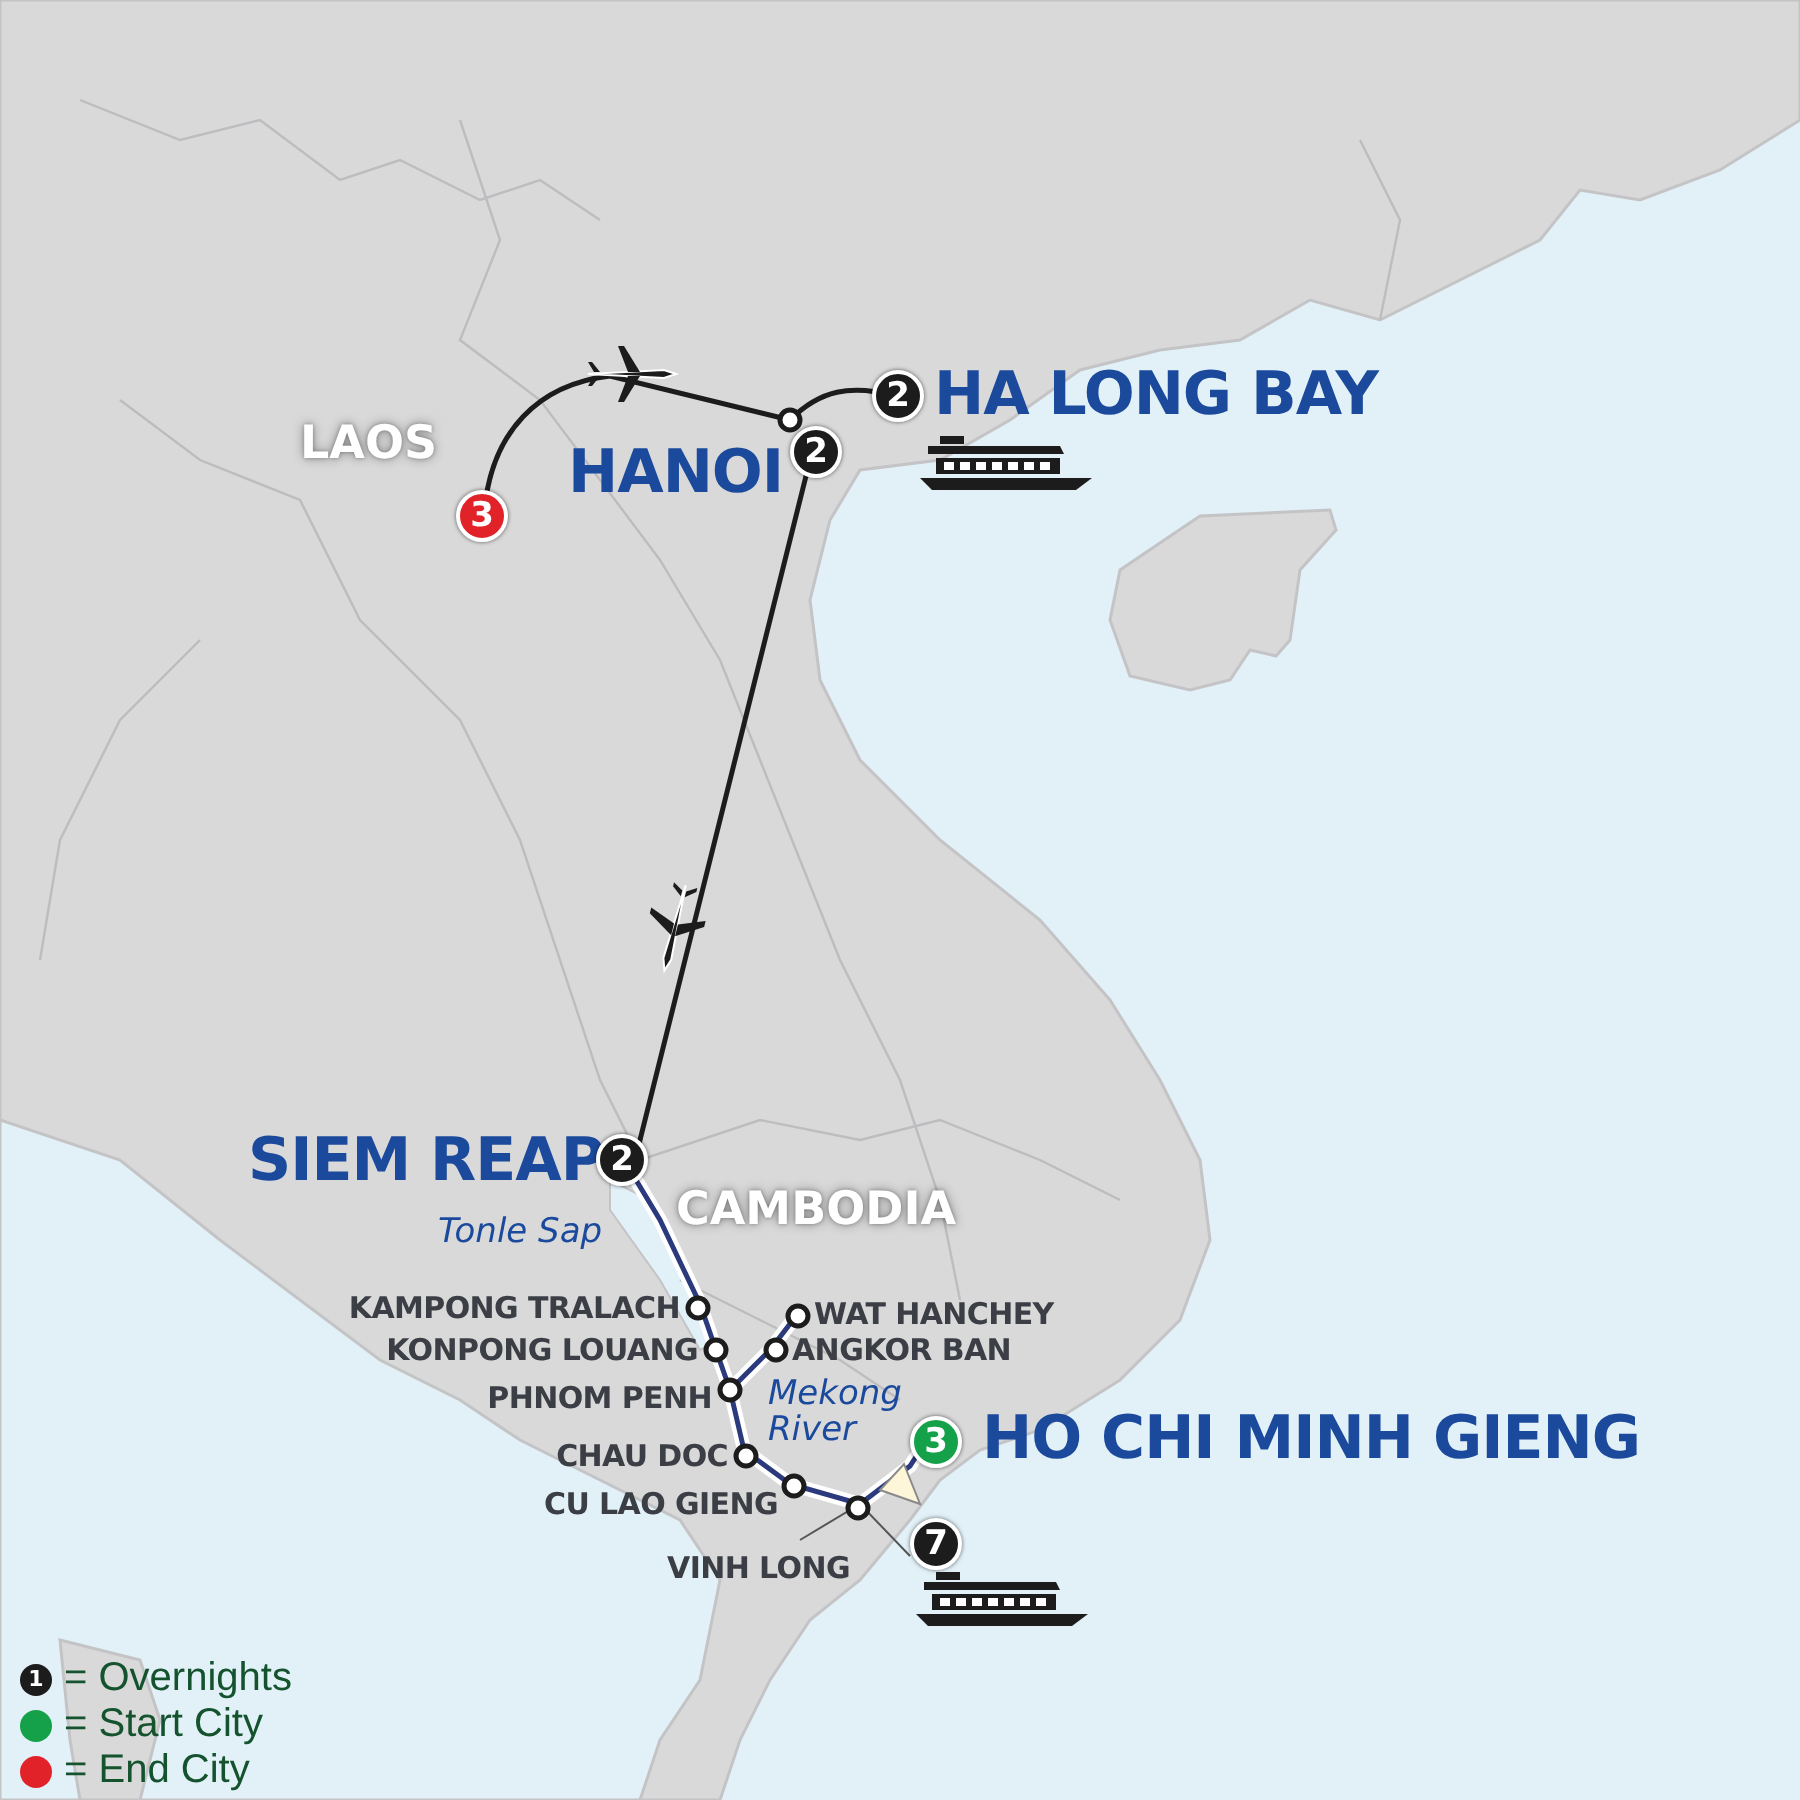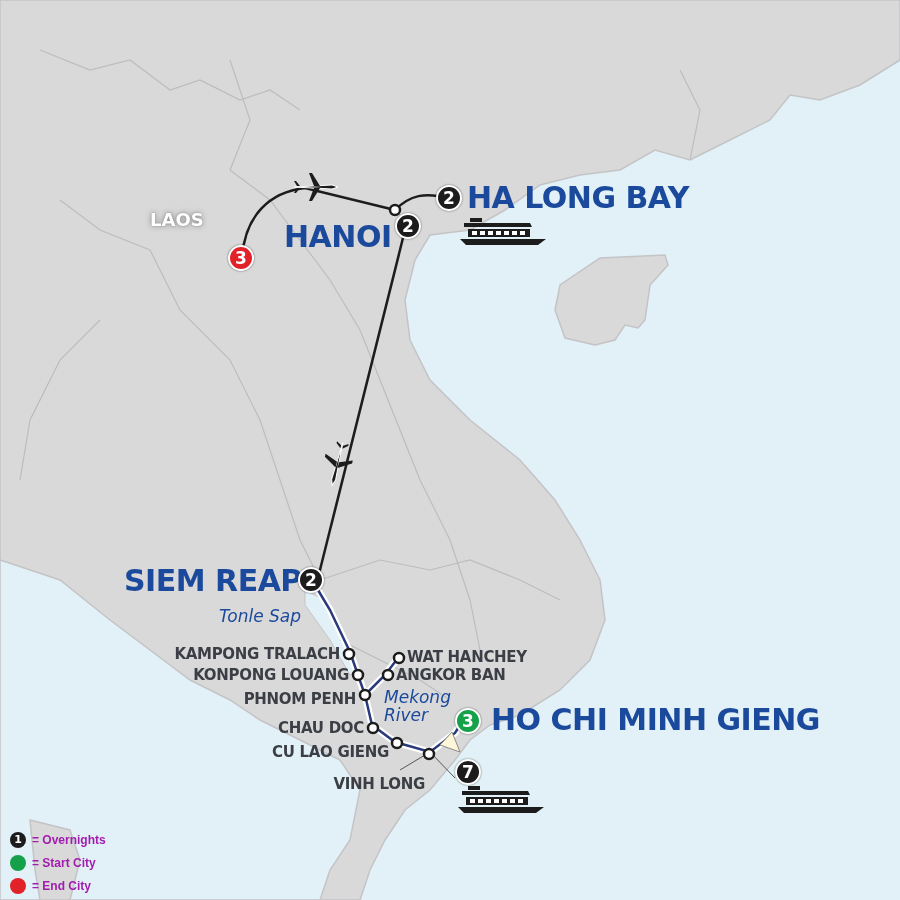--- a/index.html
+++ b/index.html
@@ -1,31 +1,31 @@
 <!DOCTYPE html>
 <html><head>
 <meta charset="utf-8">
 <style>
   html,body{margin:0;padding:0;}
   body{width:900px;height:900px;overflow:hidden;background:#e2f1f8;font-family:"Liberation Sans",sans-serif;}
   .map{position:relative;width:900px;height:900px;}
   svg.base{position:absolute;left:0;top:0;}
   .lbl{position:absolute;white-space:nowrap;font-family:"DejaVu Sans",sans-serif;font-weight:bold;line-height:1;}
   .city{color:#1b4a9c;font-size:30px;letter-spacing:-0.5px;}
-  .country{color:#ffffff;font-size:18px;text-shadow:0 0 6px rgba(0,0,0,0.35),0 0 2px rgba(0,0,0,0.3);}
+  .country{color:#ffffff;font-size:23px;text-shadow:0 0 6px rgba(0,0,0,0.35),0 0 2px rgba(0,0,0,0.3);}
   .stop{color:#3b3f45;font-size:15px;letter-spacing:-0.3px;text-align:right;}
   .water{color:#1b4a9c;font-style:italic;font-weight:normal;font-size:17px;font-family:"DejaVu Sans",sans-serif;}
   .badge{position:absolute;width:26px;height:26px;border-radius:50%;color:#fff;font-family:"DejaVu Sans",sans-serif;font-weight:bold;font-size:17px;display:flex;align-items:center;justify-content:center;border:2px solid #fff;box-shadow:0 0 2px rgba(0,0,0,0.6);box-sizing:border-box;}
   .b-black{background:#1c1c1c;}
   .b-green{background:#15a04a;}
   .b-red{background:#e12228;}
   .legend{position:absolute;left:10px;top:828px;}
   .legend-row{display:flex;align-items:center;height:23px;}
   .legend-dot{width:16px;height:16px;border-radius:50%;margin-right:6px;display:flex;align-items:center;justify-content:center;color:#fff;font-size:11px;font-weight:bold;font-family:"DejaVu Sans",sans-serif;}
-  .legend-text{font-size:12px;color:#a21caf;font-family:"Liberation Sans",sans-serif;font-weight:bold;}
+  .legend-text{font-size:20px;color:#14532d;font-family:"Liberation Sans",sans-serif;}
 </style>
 </head>
 <body>
 
 <div class="map">
   <svg class="base" width="900" height="900" viewBox="0 0 900 900">
     <rect width="900" height="900" fill="#e2f1f8"></rect>
 
     <path fill="#d9d9da" stroke="#c4c4c6" stroke-width="1.5" d="M0,0 L900,0 L900,60 L860,85 L820,100 L790,95 L770,120 L730,140 L690,160 L655,150 L620,170 L580,175 L540,185 L505,210 L470,230 L430,235 L415,260 L405,300 L410,340 L430,380 L470,420 L520,460 L555,500 L580,540 L600,580 L605,620 L590,660 L560,690 L520,715 L490,725 L470,740 L455,760 L430,790 L405,810 L385,840 L370,870 L360,900 L0,900 Z"></path>
 
@@ -117,20 +117,21 @@
           <rect x="36" y="13" width="5" height="4"></rect>
           <rect x="44" y="13" width="5" height="4"></rect>
           <rect x="52" y="13" width="5" height="4"></rect>
           <rect x="60" y="13" width="5" height="4"></rect>
         </g>
       <path d="M0,21 L86,21 L78,27 L6,27 Z" fill="#1c1c1c"></path>
     </g>
   </svg>
 
   <div class="lbl country" style="left:150px;top:211px;">LAOS</div>
+  <div class="lbl country" style="left:338px;top:594px;">CAMBODIA</div>
 
   <div class="lbl city" style="left:284px;top:222px;">HANOI</div>
   <div class="lbl city" style="left:467px;top:183px;">HA LONG BAY</div>
   <div class="lbl city" style="left:124px;top:566px;">SIEM REAP</div>
   <div class="lbl city" style="left:491px;top:705px;">HO CHI MINH GIENG</div>
 
   <div class="badge b-red" style="left:228px;top:245px;">3</div>
   <div class="badge b-black" style="left:395px;top:213px;">2</div>
   <div class="badge b-black" style="left:436px;top:185px;">2</div>
   <div class="badge b-black" style="left:298px;top:567px;">2</div>

